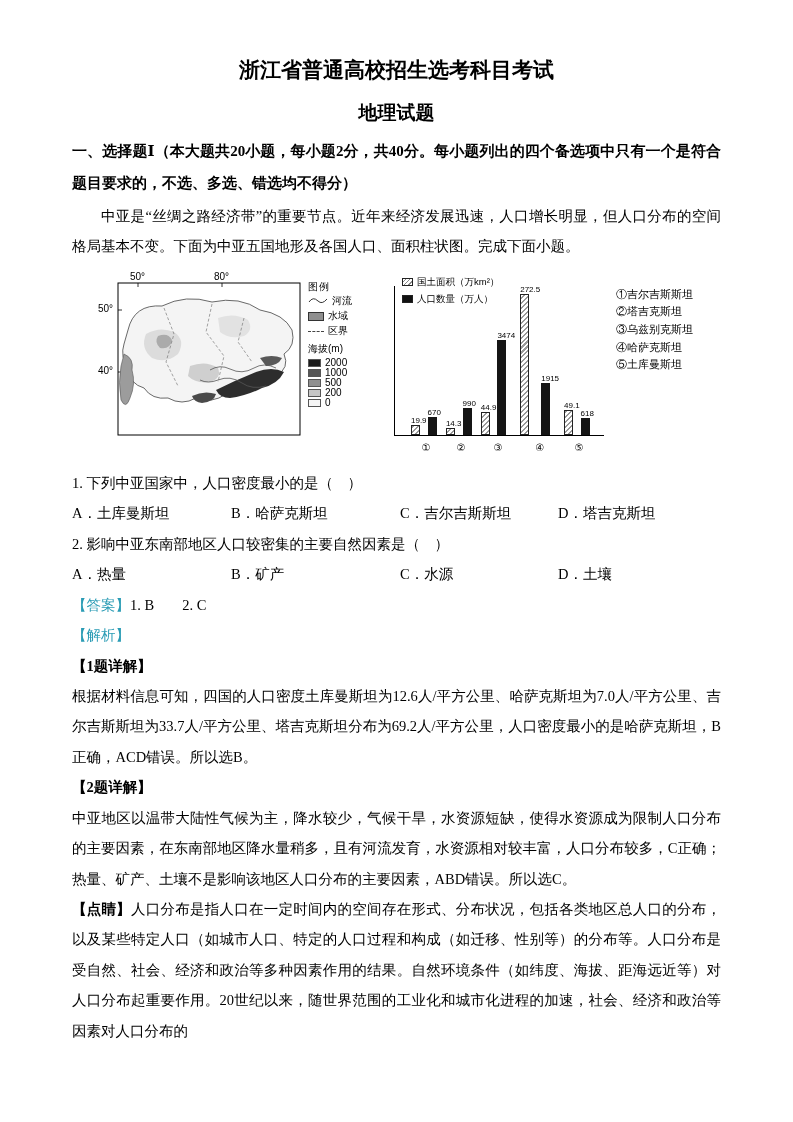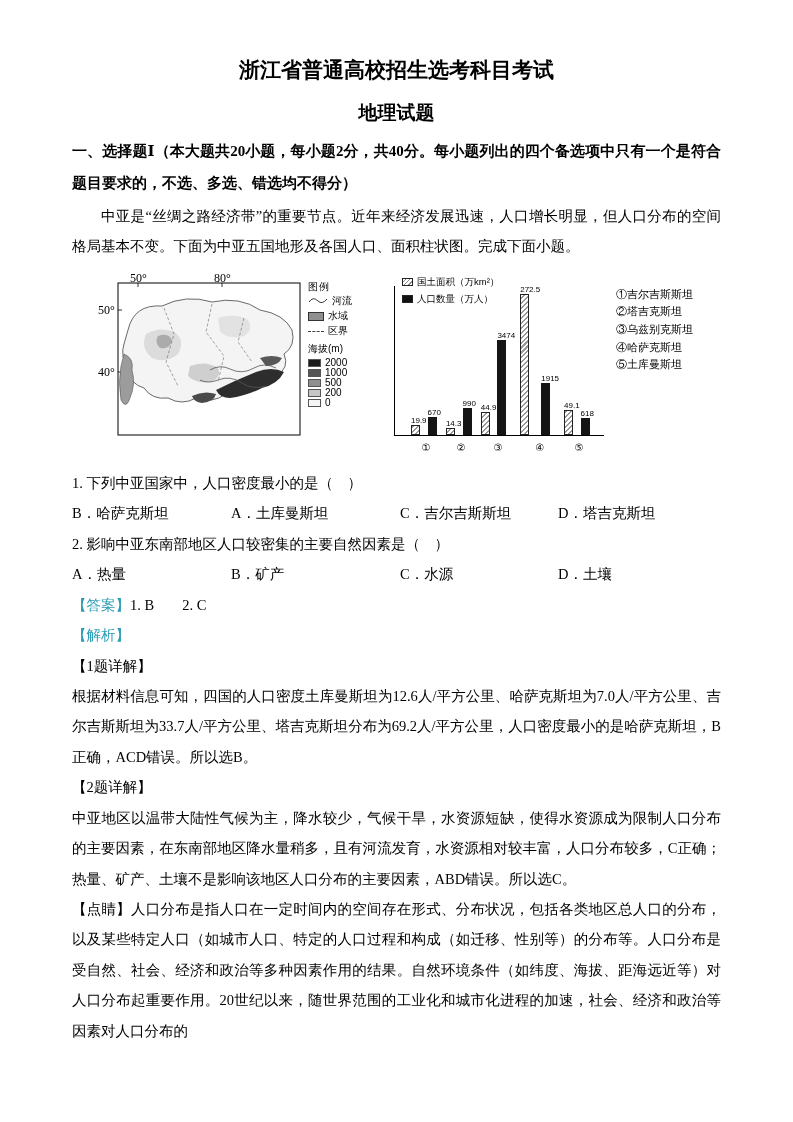--- a/index.html
+++ b/index.html
@@ -12,28 +12,28 @@
     font-size:14.5px; color:#000;
   }
   .doc-title { text-align:center; font-size:21px; font-weight:bold; margin-bottom:16px; }
   .doc-subtitle { text-align:center; font-size:19px; font-weight:bold; margin-bottom:10px; }
   .section-heading { font-weight:bold; font-size:15px; line-height:2.1; text-align:justify; margin-bottom:2px; }
   .para { line-height:2.1; text-align:justify; }
   .intro { text-indent:2em; }
   .qline { line-height:2.1; }
   .options { display:grid; grid-template-columns:159px 169px 158px auto; line-height:2.1; }
   .tag { color:var(--accent); }
-  .detail-label { font-weight:normal; }
+  .detail-label { font-weight:bold; }
   .answer-gap { display:inline-block; width:28px; }
 
   
   .figure { display:flex; align-items:flex-start; margin:8px 0 26px 22px; }
   .map-wrap { position:relative; width:212px; height:172px; flex:0 0 auto; }
   .map-svg { position:absolute; left:0; top:0; }
-  .map-coord { position:absolute; font-size:12px; font-family:Liberation Serif, serif; }
+  .map-coord { position:absolute; font-size:10px; font-family:Liberation Sans, sans-serif; }
   .map-legend { width:70px; margin-left:2px; font-size:10px; padding-top:10px; font-family:"Liberation Sans",sans-serif; flex:0 0 auto; }
   .legend-title { margin-bottom:1px; letter-spacing:1px; }
   .legend-row { display:flex; align-items:center; gap:4px; margin-bottom:2px; height:13px; }
   .water-sym { width:16px; height:9px; background:#8f8f8f; border:1px solid #333; display:inline-block; }
   .boundary-sym { width:16px; height:0; border-top:1px dashed #444; display:inline-block; }
   .elev-title { margin:4px 0 2px 0; }
   .elev-row { display:flex; align-items:center; gap:4px; height:10px; }
   .elev-swatch { width:13px; height:8px; border:1px solid #555; display:inline-block; }
   .e1 { background:#1a1a1a; } .e2 { background:#555; } .e3 { background:#8f8f8f; }
   .e4 { background:#c6c6c6; } .e5 { background:#f5f5f5; }
@@ -215,22 +215,22 @@
         <div>②塔吉克斯坦</div>
         <div>③乌兹别克斯坦</div>
         <div>④哈萨克斯坦</div>
         <div>⑤土库曼斯坦</div>
       </div>
     </div>
   </div>
 
   <p class="qline">1. 下列中亚国家中，人口密度最小的是（　）</p>
   <div class="options">
+    <span>A．土库曼斯坦</span>
     <span>B．哈萨克斯坦</span>
-    <span>A．土库曼斯坦</span>
     <span>C．吉尔吉斯斯坦</span>
     <span>D．塔吉克斯坦</span>
   </div>
 
   <p class="qline">2. 影响中亚东南部地区人口较密集的主要自然因素是（　）</p>
   <div class="options">
     <span>A．热量</span>
     <span>B．矿产</span>
     <span>C．水源</span>
     <span>D．土壤</span>

